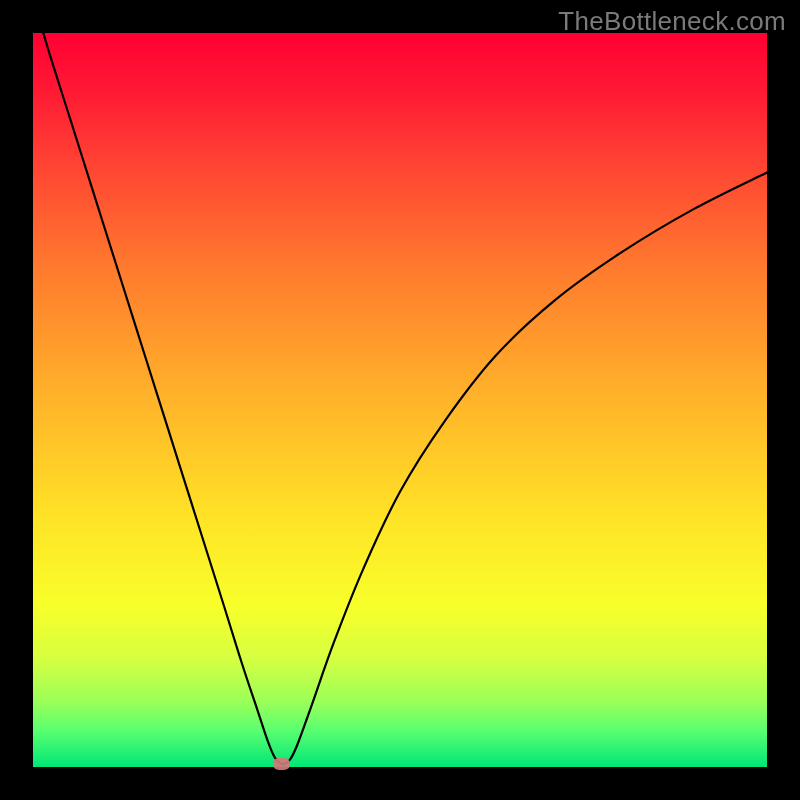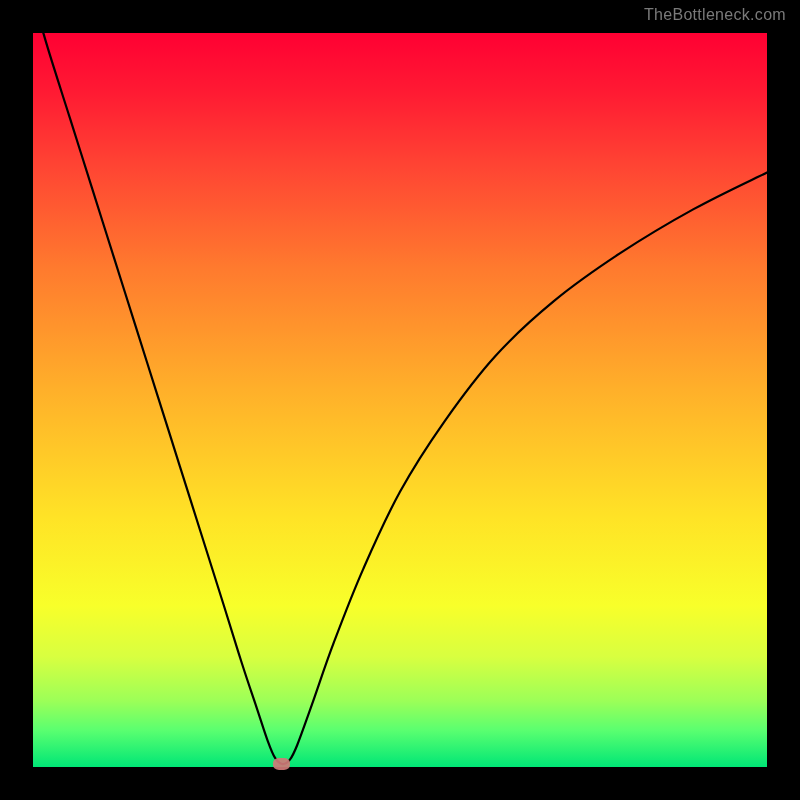--- a/index.html
+++ b/index.html
@@ -37,21 +37,21 @@
       #9cff58 91%,
       #5aff70 95%,
       #00e676 100%
     );
   }
   .watermark {
     position: absolute;
     top: 6px;
     right: 14px;
     color: #7a7a7a;
-    font-size: 16px;
+    font-size: 26px;
     letter-spacing: 0.3px;
     font-weight: 500;
     margin-left: 16px;
   }
   svg.curves {
     position: absolute;
     left: 33px;
     top: 33px;
     width: 734px;
     height: 734px;

